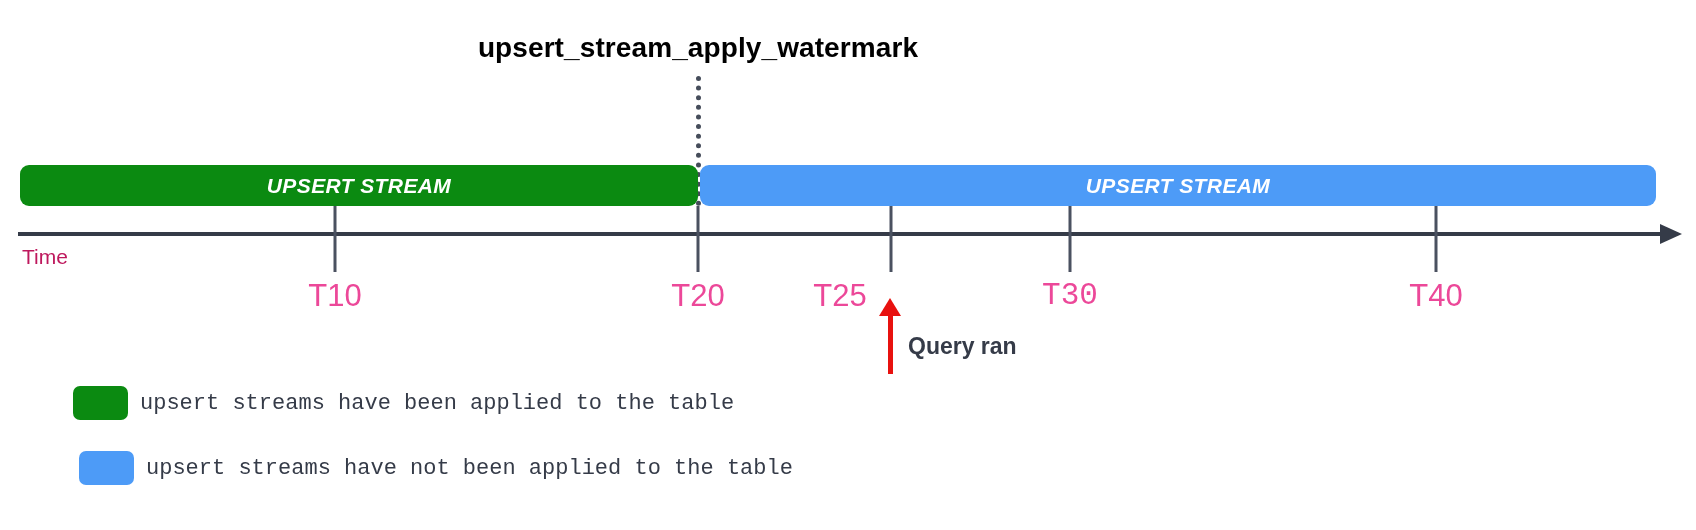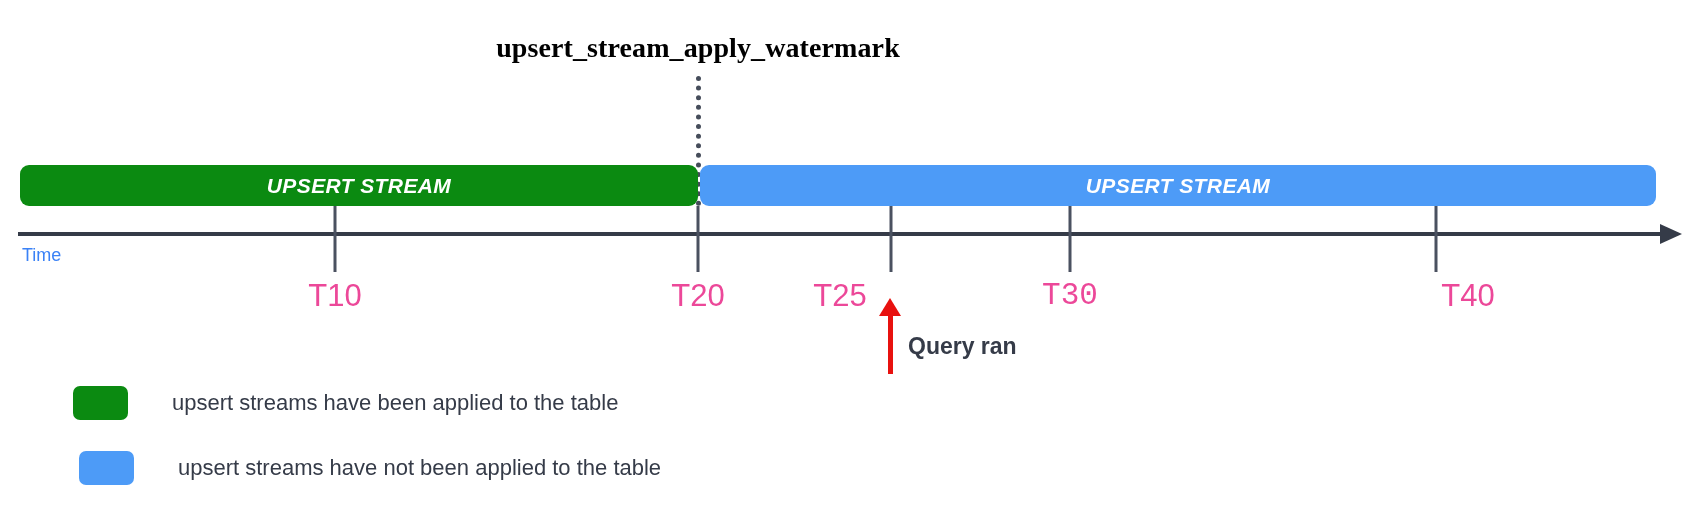--- a/index.html
+++ b/index.html
@@ -26,21 +26,20 @@
     position: absolute;
     left: 0;
     top: 32px;
     width: 1396px;
     text-align: center;
     font-size: 28px;
     font-weight: bold;
     color: #000000;
     letter-spacing: 0.1px;
     white-space: nowrap;
-    font-family: Liberation Serif, serif;
   }
 
   
   .watermark-line {
     position: absolute;
     left: 696px;
     top: 76px;
     width: 0;
     height: 130px;
     border-left: 5px dotted #454c5a;
@@ -106,22 +105,22 @@
     width: 0;
     height: 0;
     border-top: 10px solid transparent;
     border-bottom: 10px solid transparent;
     border-left: 22px solid #353b48;
   }
   .axis-caption {
     position: absolute;
     left: 22px;
     top: 245px;
-    font-size: 18px;
-    color: #3b82f6;
+    font-size: 21px;
+    color: #be185d;
   }
 
   
   .tick {
     position: absolute;
     top: 206px;
     width: 3px;
     height: 66px;
     background: #4a5160;
     transform: translateX(-1.5px);
@@ -174,24 +173,25 @@
   .legend-row.row-0 { top: 386px; }
   .legend-row.row-1 { top: 451px; padding-left: 6px; }
 
   .legend-swatch {
     width: 55px;
     height: 34px;
     border-radius: 7px;
     flex: 0 0 auto;
   }
   .legend-text {
-    margin-left: 44px;
+    margin-left: 12px;
     font-size: 22px;
     color: #353b48;
     white-space: nowrap;
+    font-family: Liberation Mono, monospace;
   }
 </style>
 </head>
 <body>
 
 <div id="diagram">
 
   <div class="title">upsert_stream_apply_watermark</div>
 
   <div class="watermark-line"></div>
@@ -212,21 +212,21 @@
   <div id="ticks">
       <div class="tick" style="left: 335px;"></div>
       <div class="tick-label" style="left: 335px;">T10</div>
       <div class="tick" style="left: 698px;"></div>
       <div class="tick-label" style="left: 698px;">T20</div>
       <div class="tick" style="left: 891px;"></div>
       <div class="tick-label" style="left: 840px;">T25</div>
       <div class="tick" style="left: 1070px;"></div>
       <div class="tick-label" style="left: 1070px; font-family: Liberation Mono, monospace;">T30</div>
       <div class="tick" style="left: 1436px;"></div>
-      <div class="tick-label" style="left: 1436px; margin-left: 32px;">T40</div>
+      <div class="tick-label" style="left: 1436px;">T40</div>
     </div>
 
   <div class="query-arrow-shaft"></div>
   <div class="query-arrow-head"></div>
   <div class="query-label">Query ran</div>
 
   <div id="legend">
       <div class="legend-row row-0">
         <div class="legend-swatch" style="background: rgb(11, 138, 17);"></div>
         <div class="legend-text">upsert streams have been applied to the table</div>

